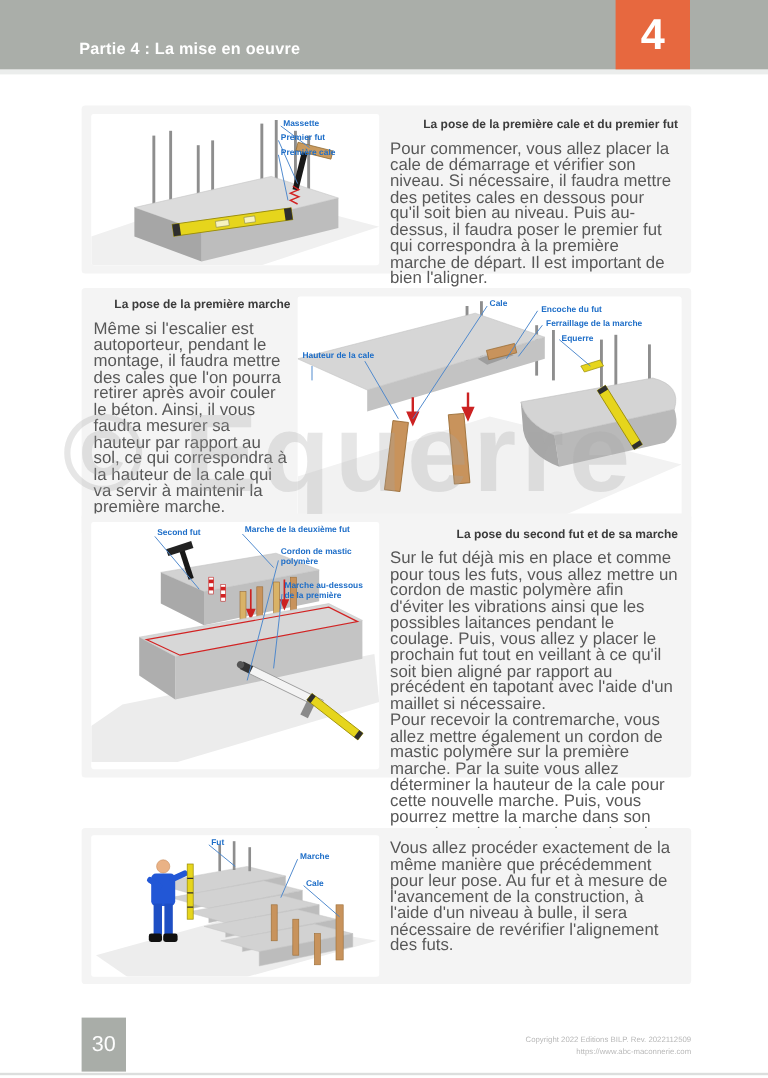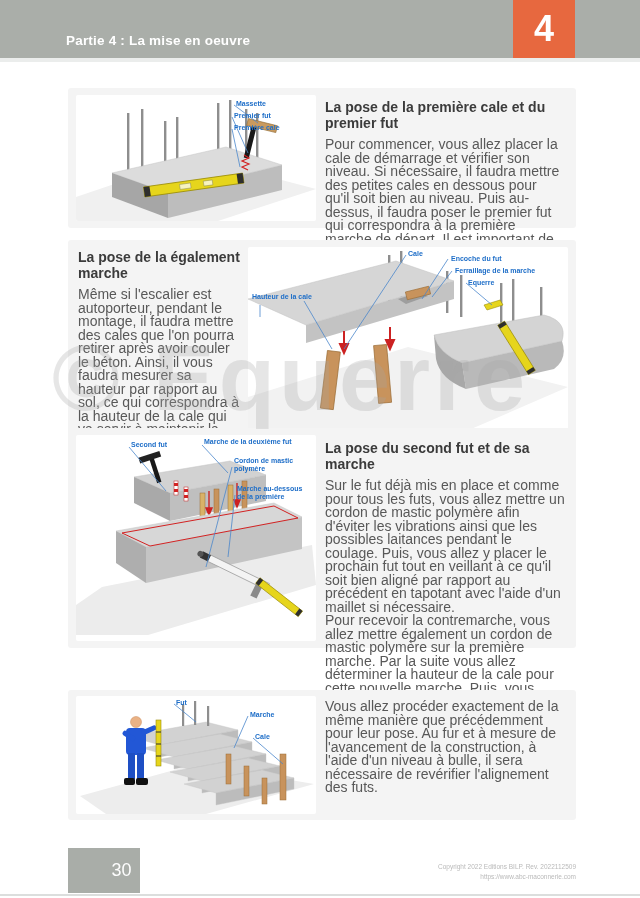--- a/index.html
+++ b/index.html
@@ -23,35 +23,35 @@
   
   .card { position:absolute; background:#f4f4f4; border-radius:3px; }
   .panel { position:absolute; background:#ffffff; border-radius:2px; overflow:hidden; }
   .panel svg { position:absolute; left:0; top:0; }
   .lbl {
     position:absolute; color:#1e6ec8; font-size:7px; font-weight:bold; line-height:1.15;
     white-space:nowrap;
   }
   .lbl.wrap { white-space:normal; }
   .stext { position:absolute; }
-  .stitle { font-size:14px; font-weight:bold; color:#3b3b3b; margin:0 0 7px 0; }
+  .stitle { font-size:10px; font-weight:bold; color:#3b3b3b; margin:0 0 7px 0;text-align:right; }
   .sbody p { font-size:14px; color:#585858; line-height:13.5px; margin:0; }
 
   
   .watermark {
     position:absolute; left:52px; top:330px; z-index:6; pointer-events:none;
     font-size:92px; font-weight:bold; color:rgba(165,165,165,0.28);
     line-height:96px; letter-spacing:4px; white-space:pre;
   }
 
   
   .pagenum {
     position:absolute; left:68px; top:848px; width:37px; height:45px; background:#a9ada8;
     display:flex; align-items:center; justify-content:center;
-    color:#fdfdfd; font-size:18px;padding-left:35px;
+    color:#fdfdfd; font-size:18px;
   }
   .copyright {
     position:absolute; right:64px; top:862px; text-align:right;
     font-size:6.5px; color:#b9b9b9; line-height:10px;
   }
   .bottomline { position:absolute; left:0; top:894px; width:640px; height:2px; background:#dcdedd; }
 </style>
 </head>
 <body>
 
@@ -111,21 +111,21 @@
     <div class="stext" style="left:257px; top:11px; width:240px;">
       <div class="stitle">La pose de la première cale et du premier fut</div>
       <div class="sbody">
         <p>Pour commencer, vous allez placer la cale de démarrage et vérifier son niveau. Si nécessaire, il faudra mettre des petites cales en dessous pour qu'il soit bien au niveau. Puis au-dessus, il faudra poser le premier fut qui correspondra à la première marche de départ. Il est important de bien l'aligner.</p>
       </div>
     </div>
   </div>
 
   <div class="card" style="left:68px; top:240px; width:508px; height:206px;">
     <div class="stext" style="left:10px; top:9px; width:164px;">
-      <div class="stitle">La pose de la également marche</div>
+      <div class="stitle">La pose de la première marche</div>
       <div class="sbody">
         <p>Même si l'escalier est autoporteur, pendant le montage, il faudra mettre des cales que l'on pourra retirer après avoir couler le béton. Ainsi, il vous faudra mesurer sa hauteur par rapport au sol, ce qui correspondra à la hauteur de la cale qui va servir à maintenir la première marche.</p>
         <p>Vous allez donc emboîtez la marche déjà munie de son ferraillage dans l'encoche du fut. Puis, vous allez vérifier le niveau ainsi que l'équerrage.</p>
       </div>
     </div>
     <div class="panel" style="left:180px; top:7px; width:320px; height:192px;">
       <svg width="320" height="192" viewBox="0 0 320 192">
         <polygon points="0,150 160,100 320,140 200,192 0,192" fill="#f2f2f2"></polygon>
 
         <g fill="#8e8e8e">

